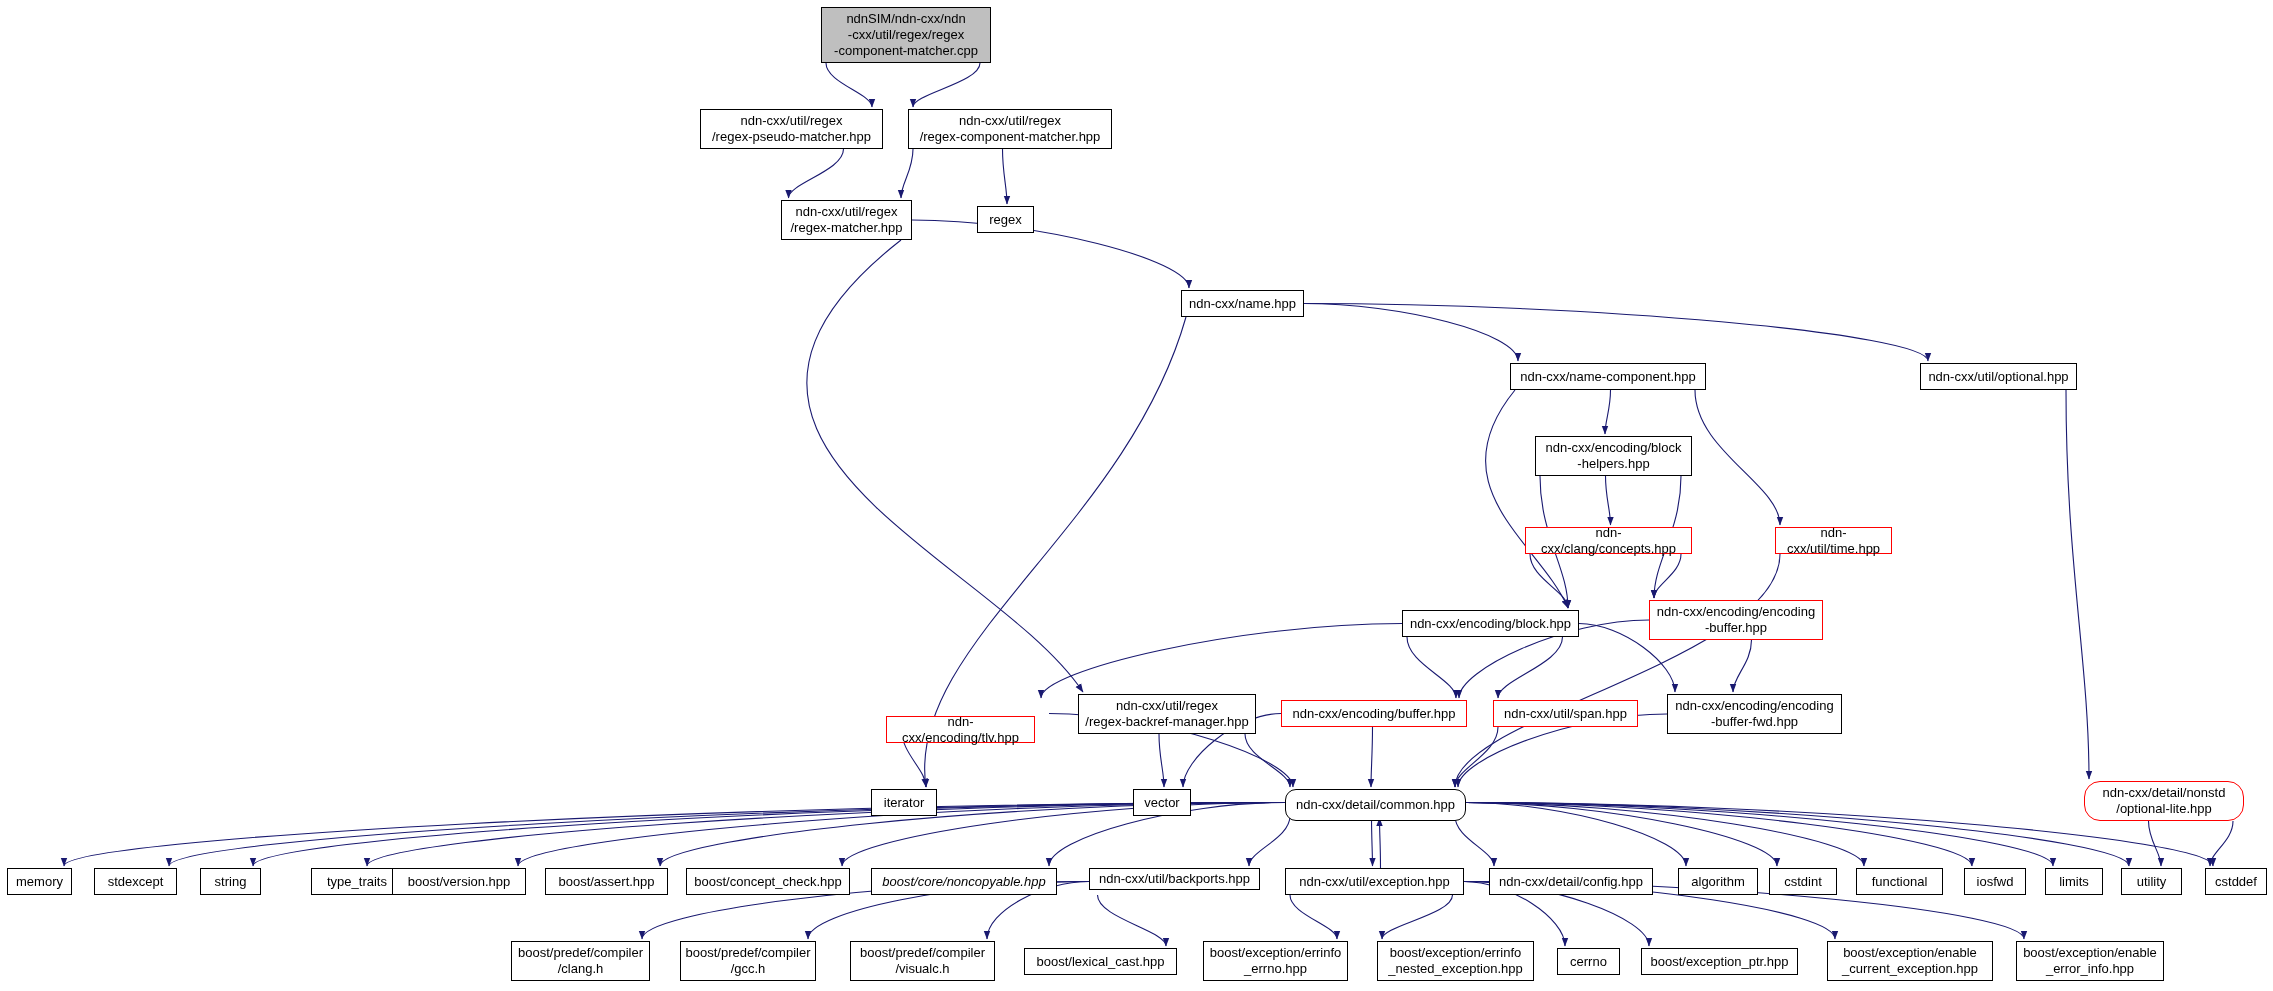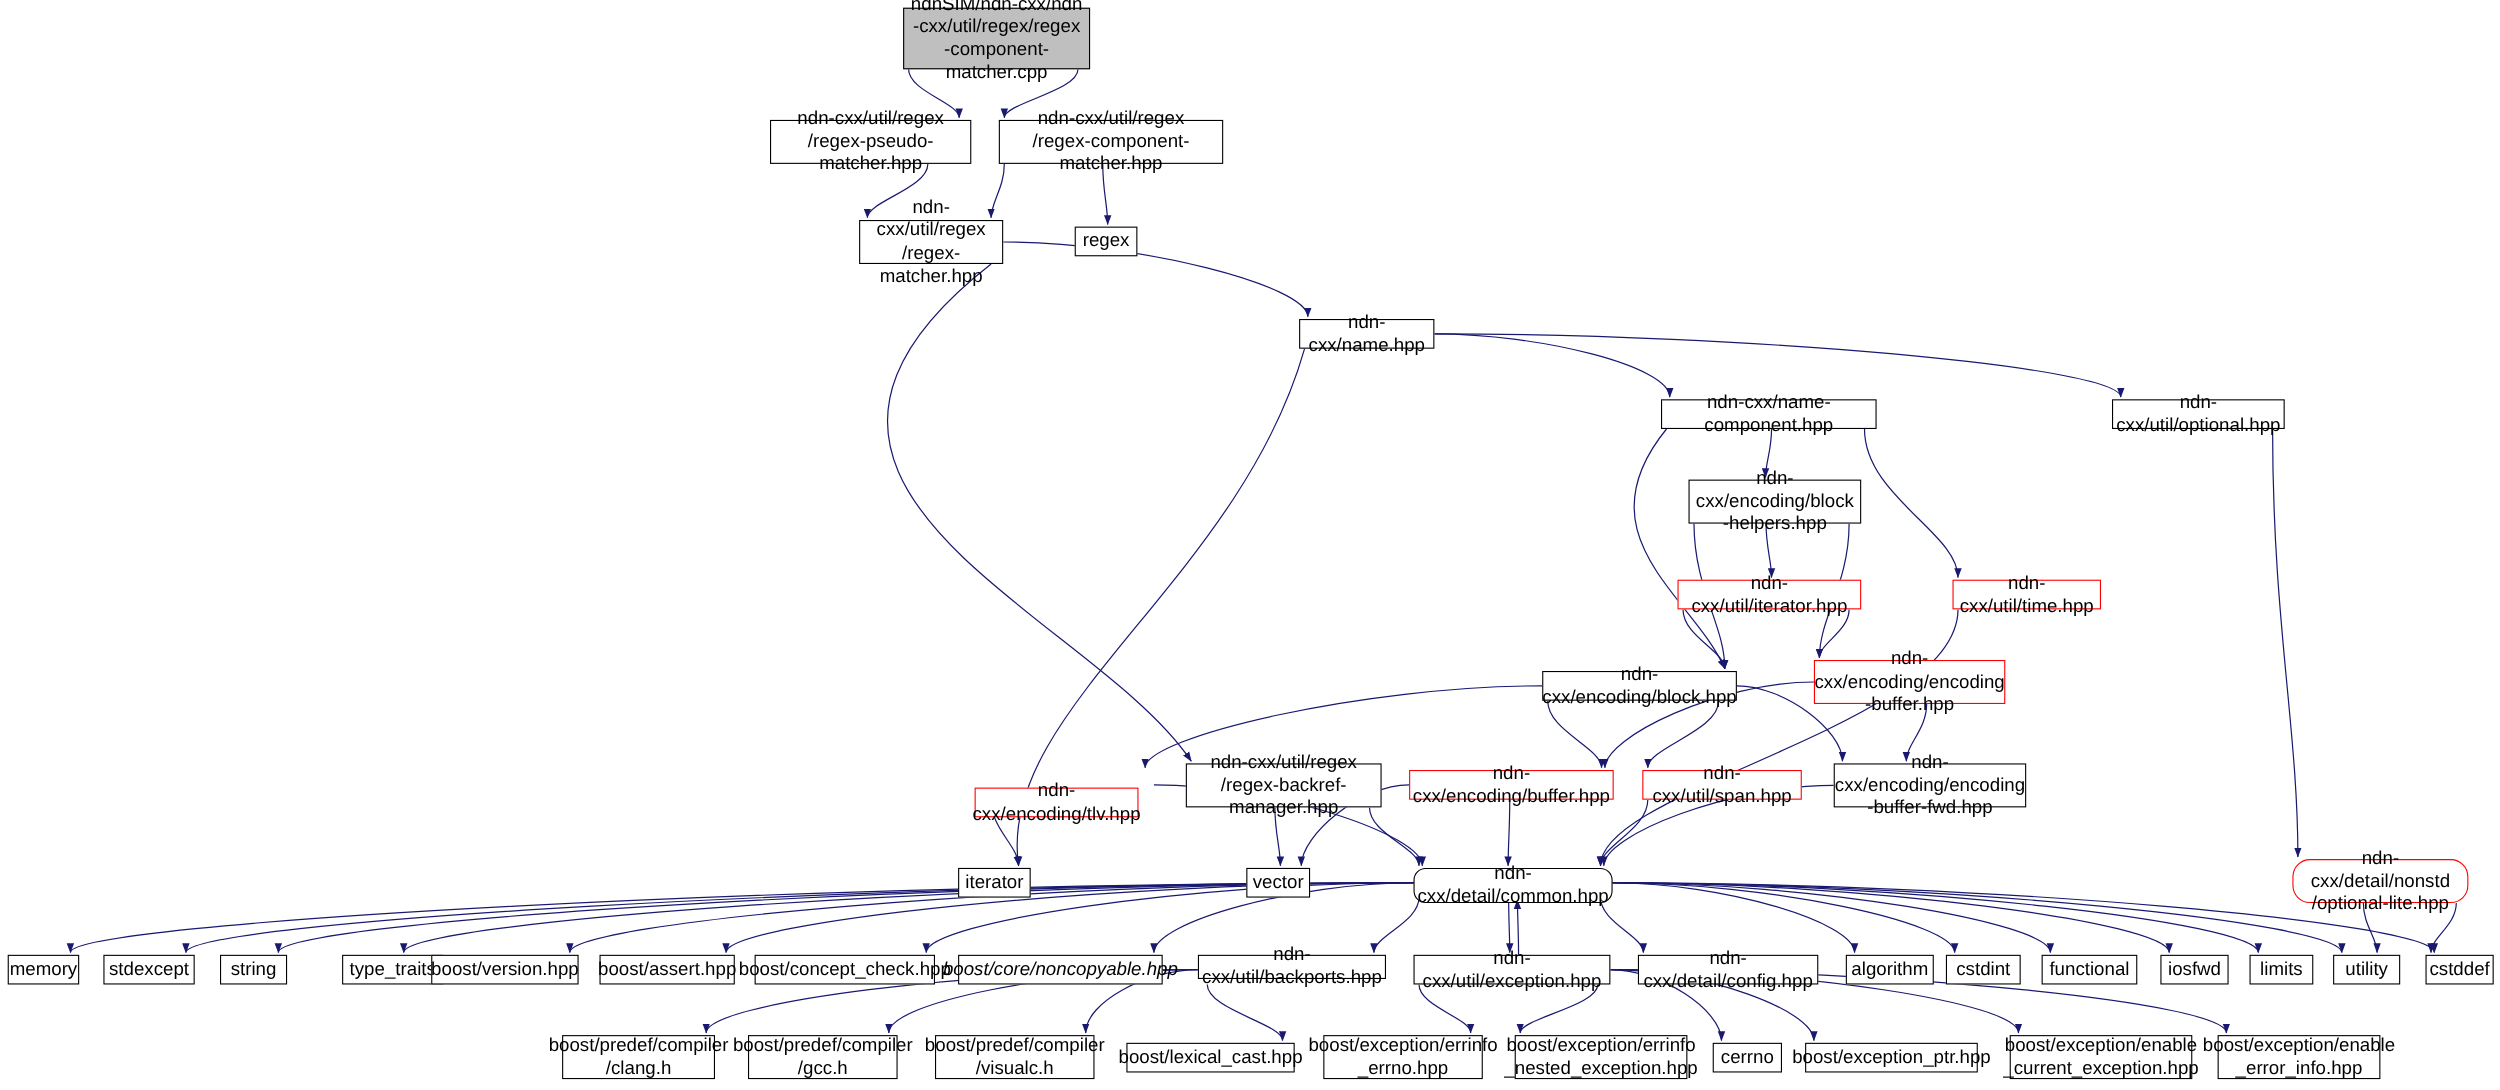--- a/index.html
+++ b/index.html
@@ -11,21 +11,21 @@
   #canvas{
     position:relative; width:2273px; height:991px; overflow:hidden;
     background:var(--bg);
     font-family:"Liberation Sans","DejaVu Sans",sans-serif;
   }
   #edges{position:absolute;left:0;top:0;width:2273px;height:991px;}
   #edges path.edge{fill:none;stroke:var(--edge);stroke-width:1.1;}
   .node{
     position:absolute; box-sizing:border-box;
     border:1px solid var(--node-border); background:var(--node-fill);
-    color:#000; font-size:17px; line-height:1.22;
+    color:#000; font-size:13px; line-height:1.22;
     display:flex; align-items:center; justify-content:center;
     text-align:center; white-space:pre-line; padding:1px 4px;
   }
   .node.trunc{border-color:var(--trunc);}
   .node.main{background:var(--main-fill);}
   .node[data-interactable="true"]{cursor:pointer;}
 </style>
 </head>
 <body>
 
@@ -112,22 +112,22 @@
     <div class="node" data-interactable="true" style="left: 908px; top: 109px; width: 204px; height: 40px;">ndn-cxx/util/regex
 /regex-component-matcher.hpp</div>
     <div class="node" data-interactable="true" style="left: 781px; top: 200px; width: 131px; height: 40px;">ndn-cxx/util/regex
 /regex-matcher.hpp</div>
     <div class="node" data-interactable="false" style="left: 977px; top: 206px; width: 57px; height: 27px;">regex</div>
     <div class="node" data-interactable="true" style="left: 1181px; top: 290px; width: 123px; height: 27px;">ndn-cxx/name.hpp</div>
     <div class="node" data-interactable="true" style="left: 1510px; top: 363px; width: 196px; height: 27px;">ndn-cxx/name-component.hpp</div>
     <div class="node" data-interactable="true" style="left: 1920px; top: 363px; width: 157px; height: 27px;">ndn-cxx/util/optional.hpp</div>
     <div class="node" data-interactable="true" style="left: 1535px; top: 436px; width: 157px; height: 40px;">ndn-cxx/encoding/block
 -helpers.hpp</div>
-    <div class="node trunc" data-interactable="true" style="left: 1525px; top: 527px; width: 167px; height: 27px;">ndn-cxx/util/iterator.hpp</div>
-    <div class="node trunc" data-interactable="true" style="left: 1775px; top: 527px; width: 135px; height: 27px;">ndn-cxx/util/time.hpp</div>
+    <div class="node trunc" data-interactable="true" style="left: 1525px; top: 527px; width: 167px; height: 27px;">ndn-cxx/clang/concepts.hpp</div>
+    <div class="node trunc" data-interactable="true" style="left: 1775px; top: 527px; width: 117px; height: 27px;">ndn-cxx/util/time.hpp</div>
     <div class="node" data-interactable="true" style="left: 1402px; top: 610px; width: 177px; height: 27px;">ndn-cxx/encoding/block.hpp</div>
     <div class="node trunc" data-interactable="true" style="left: 1649px; top: 600px; width: 174px; height: 40px;">ndn-cxx/encoding/encoding
 -buffer.hpp</div>
     <div class="node trunc" data-interactable="true" style="left: 886px; top: 716px; width: 149px; height: 27px;">ndn-cxx/encoding/tlv.hpp</div>
     <div class="node" data-interactable="true" style="left: 1078px; top: 694px; width: 178px; height: 40px;">ndn-cxx/util/regex
 /regex-backref-manager.hpp</div>
     <div class="node trunc" data-interactable="true" style="left: 1281px; top: 700px; width: 186px; height: 27px;">ndn-cxx/encoding/buffer.hpp</div>
     <div class="node trunc" data-interactable="true" style="left: 1493px; top: 700px; width: 145px; height: 27px;">ndn-cxx/util/span.hpp</div>
     <div class="node" data-interactable="true" style="left: 1667px; top: 694px; width: 175px; height: 40px;">ndn-cxx/encoding/encoding
 -buffer-fwd.hpp</div>

